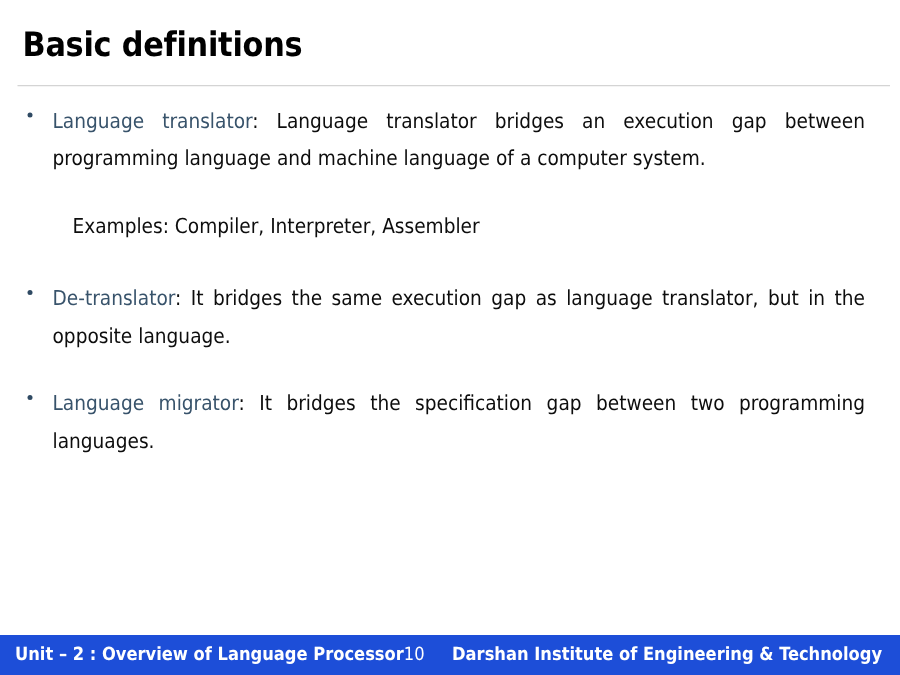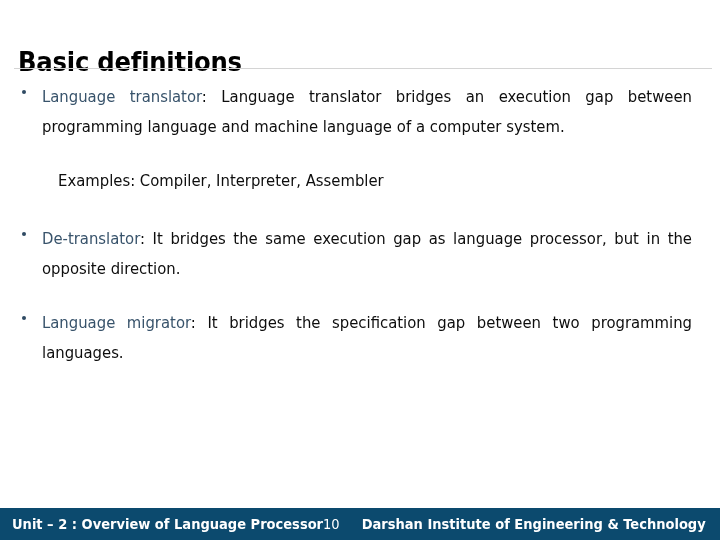--- a/index.html
+++ b/index.html
@@ -33,21 +33,20 @@
     position: absolute;
     left: 18px;
     top: 23px;
     font-family: "DejaVu Sans Condensed", "Liberation Sans Narrow", "Liberation Sans", sans-serif;
     font-size: 27px;
     font-weight: bold;
     color: #000000;
     letter-spacing: -0.2px;
     white-space: nowrap;
     line-height: 1;
-    margin-top: 25px;
   }
   .title-rule {
     position: absolute;
     left: 14px;
     top: 68px;
     width: 698px;
     height: 1px;
     background: #d4d4d4;
   }
 
@@ -101,21 +100,21 @@
   .gap-sm { height: 8px; }
   .gap-md { height: 12px; }
 
   
   .footer {
     position: absolute;
     left: 0;
     bottom: 0;
     width: 720px;
     height: 32px;
-    background: #0c4a6e;
+    background: #1d4ed8;
     display: flex;
     align-items: center;
     box-sizing: border-box;
   }
   .footer-left {
     font-family: "Liberation Sans Narrow", "DejaVu Sans Condensed", "Liberation Sans", sans-serif;
     font-size: 14.5px;
     font-weight: bold;
     color: #ffffff;
     white-space: nowrap;
@@ -155,21 +154,21 @@
       <span class="bullet-mark"></span>
       <p class="para"><span class="term">Language translator</span><span>: </span><span>Language translator bridges an execution gap between programming language and machine language of a computer system.</span></p>
     </div>
     <div class="gap-sm"></div>
     <div class="sub-line">Examples: Compiler, Interpreter, Assembler</div>
 
     <div class="gap-md"></div>
 
     <div class="bullet-row">
       <span class="bullet-mark"></span>
-      <p class="para"><span class="term">De-translator</span><span>: </span><span>It bridges the same execution gap as language processor, but in the opposite direction.</span></p>
+      <p class="para"><span class="term">De-translator</span><span>: </span><span>It bridges the same execution gap as language translator, but in the opposite language.</span></p>
     </div>
 
     <div class="gap-md"></div>
 
 
     <div class="gap-md"></div>
 
     <div class="bullet-row">
       <span class="bullet-mark"></span>
       <p class="para"><span class="term">Language migrator</span><span>: </span><span>It bridges the specification gap between two programming languages.</span></p>

